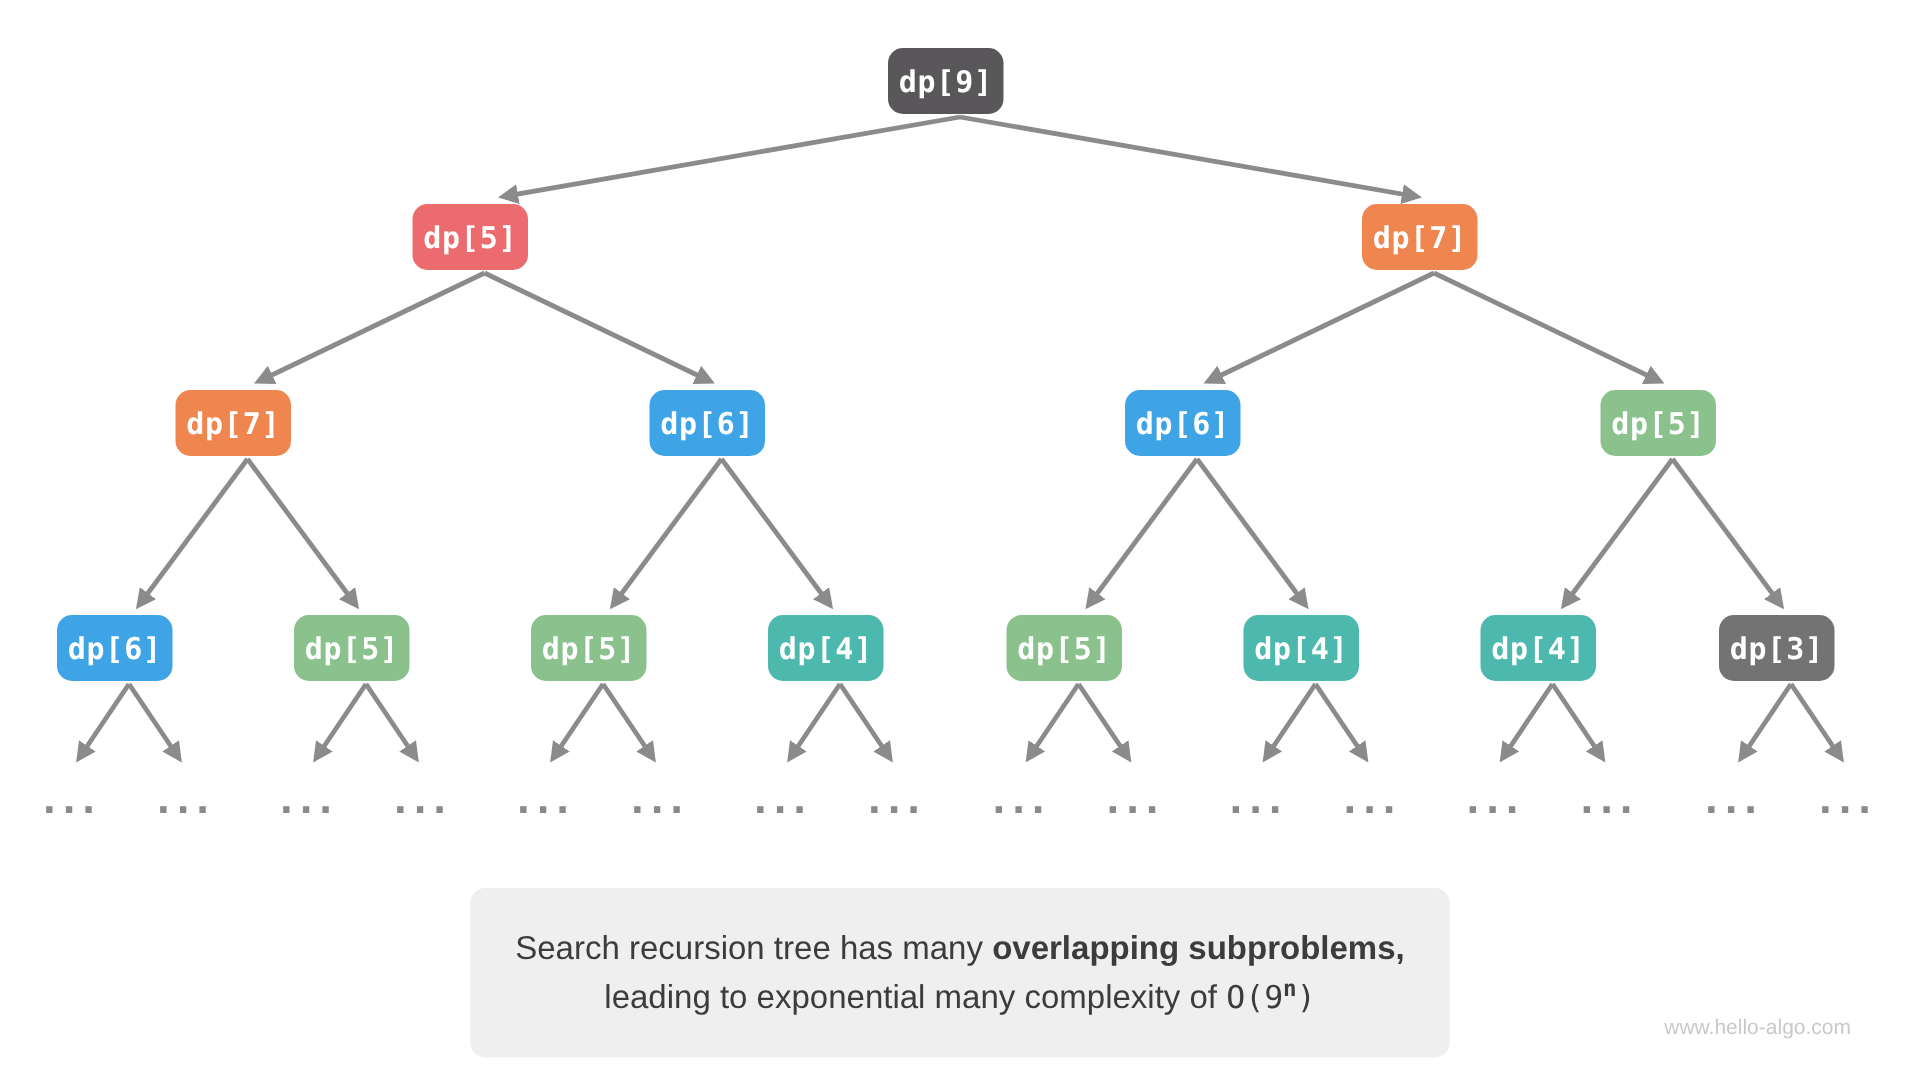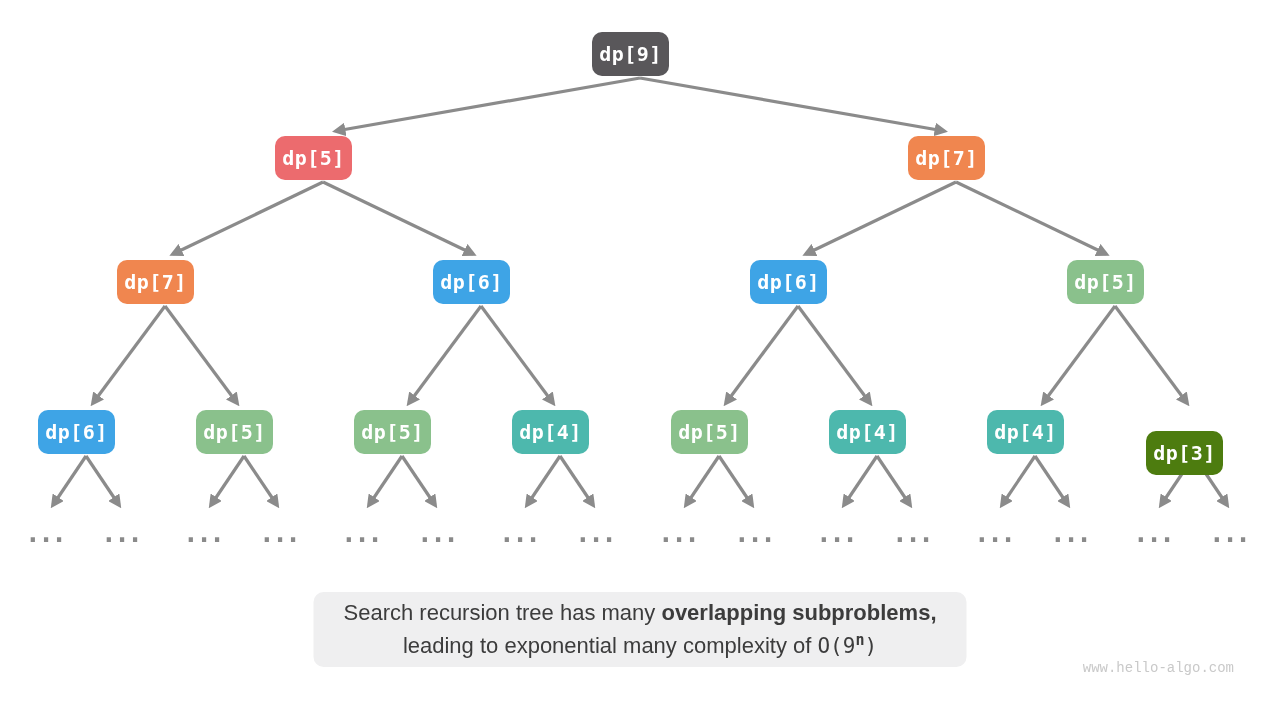--- a/index.html
+++ b/index.html
@@ -10,27 +10,27 @@
   .ahead{fill:var(--c-arrow,#8b8b8b);}
   .node{position:absolute;width:77px;height:44px;border-radius:10px;
         display:flex;align-items:center;justify-content:center;
         color:#ffffff;font-family:"DejaVu Sans Mono",monospace;
         font-weight:bold;font-size:20px;letter-spacing:0.5px;box-sizing:border-box;text-align:right;}
   .dots{position:absolute;width:56px;text-align:center;color:var(--c-ellipsis,#8a8a8a);
         font-family:"DejaVu Sans",sans-serif;font-weight:bold;font-size:24px;
         letter-spacing:4px;line-height:24px;}
   .caption{position:absolute;left:50%;top:592px;transform:translateX(-50%);
            background:var(--c-caption_bg,#efeff0);color:var(--c-caption_text,#3c3c3c);
-           border-radius:10px;padding:4px 30px;text-align:center;
+           border-radius:10px;padding:23px 30px;text-align:center;
            font-size:22px;line-height:33px;white-space:nowrap;}
   .caption b{font-weight:bold;}
   .code{font-family:"DejaVu Sans Mono",monospace;font-size:21px;}
   .code sup{font-size:15px;font-weight:bold;vertical-align:super;line-height:0;}
-  .watermark{position:absolute;right:46px;top:660px;color:var(--c-watermark,#c9c9c9);
-             font-family:Liberation Mono, monospace;font-size:14px;}
+  .watermark{position:absolute;right:46px;top:676px;color:var(--c-watermark,#c9c9c9);
+             font-family:Liberation Sans, sans-serif;font-size:14px;}
 </style>
 </head>
 <body>
 
 <div id="stage">
 
   <svg class="edges">
     <defs>
       <marker id="ah" viewBox="0 0 10 10" refX="7" refY="5" markerWidth="4.2" markerHeight="4.2" orient="auto">
         <path class="ahead" d="M0,0 L10,5 L0,10 z"></path>
@@ -82,21 +82,21 @@
   <div class="node" style="left: 750px; top: 260px; background: rgb(62, 164, 230);">dp[6]</div>
   <div class="node" style="left: 1067px; top: 260px; background: rgb(138, 193, 140);">dp[5]</div>
 
   <div class="node" style="left: 38px; top: 410px; background: rgb(62, 164, 230);">dp[6]</div>
   <div class="node" style="left: 196px; top: 410px; background: rgb(138, 193, 140);">dp[5]</div>
   <div class="node" style="left: 354px; top: 410px; background: rgb(138, 193, 140);">dp[5]</div>
   <div class="node" style="left: 512px; top: 410px; background: rgb(77, 184, 173);">dp[4]</div>
   <div class="node" style="left: 671px; top: 410px; background: rgb(138, 193, 140);">dp[5]</div>
   <div class="node" style="left: 829px; top: 410px; background: rgb(77, 184, 173);">dp[4]</div>
   <div class="node" style="left: 987px; top: 410px; background: rgb(77, 184, 173);">dp[4]</div>
-  <div class="node" style="left: 1146px; top: 410px; background: #4d7c0f; margin-top: 21px;">dp[3]</div>
+  <div class="node" style="left: 1146px; top: 410px; background: #737373;">dp[3]</div>
 
   <span class="dots" style="left:20px;top:522px">...</span>
   <span class="dots" style="left:96px;top:522px">...</span>
   <span class="dots" style="left:178px;top:522px">...</span>
   <span class="dots" style="left:254px;top:522px">...</span>
   <span class="dots" style="left:336px;top:522px">...</span>
   <span class="dots" style="left:412px;top:522px">...</span>
   <span class="dots" style="left:494px;top:522px">...</span>
   <span class="dots" style="left:570px;top:522px">...</span>
   <span class="dots" style="left:653px;top:522px">...</span>

